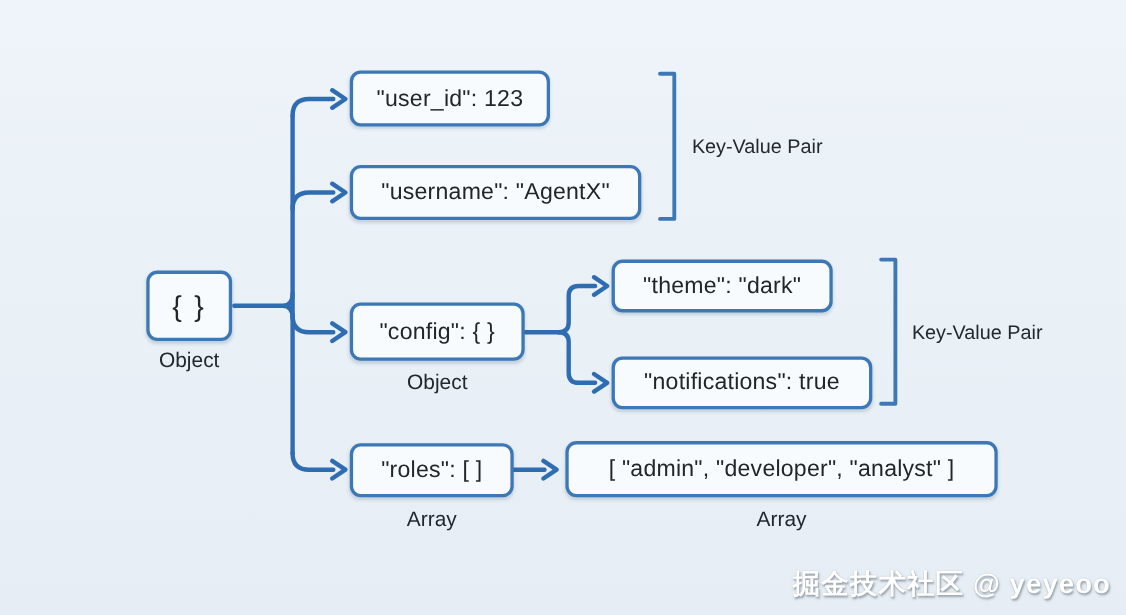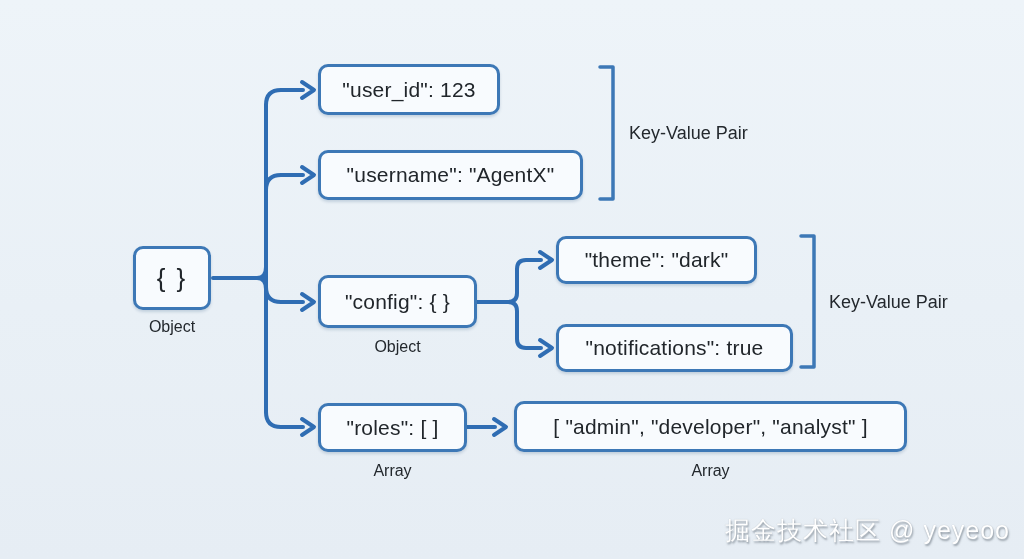--- a/index.html
+++ b/index.html
@@ -35,36 +35,36 @@
     box-shadow: 0 2px 3px rgba(45, 85, 125, 0.20);
     white-space: nowrap;
   }
   .node-root {
     font-size: 26px;
     letter-spacing: 2px;
   }
   .node-label {
     position: absolute;
     color: #23282d;
-    font-size: 16px;
+    font-size: 19px;
     text-align: center;
     white-space: nowrap;
   }
   .kv-label {
     position: absolute;
     color: #23282d;
     font-size: 18px;
     white-space: nowrap;
   }
   .watermark {
     position: absolute;
     right: 14px;
     bottom: 12px;
     font-size: 25px;
-    font-weight: 400;
+    font-weight: 700;
     color: #ffffff;
     letter-spacing: 1px;
     text-shadow: 1px 2px 2px rgba(88, 99, 110, 0.55), 0 0 1px rgba(120, 130, 140, 0.45);
   }
   svg .line {
     fill: none;
     stroke: #2f6db3;
     stroke-width: 4;
     stroke-linecap: round;
     stroke-linejoin: round;

